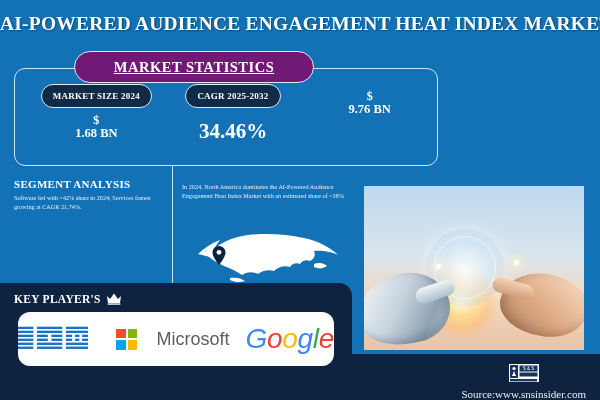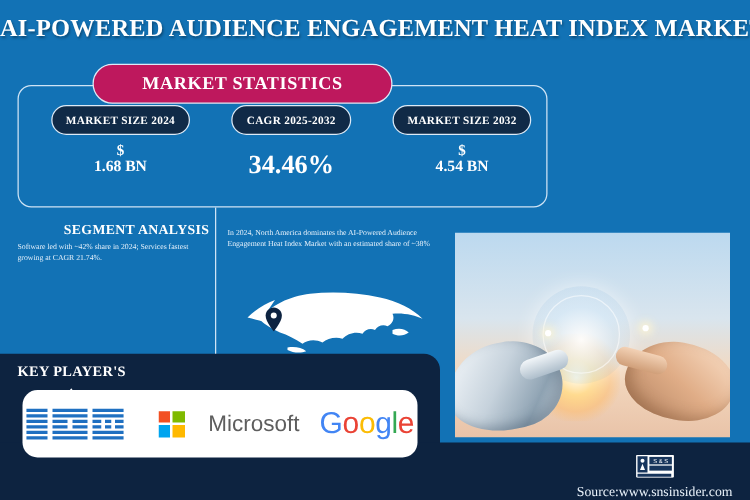--- a/index.html
+++ b/index.html
@@ -25,25 +25,26 @@
   }
 
   
   .stats-frame {
     position:absolute; left:14px; top:68px; width:424px; height:98px;
     border:1.3px solid #cfe4f5; border-radius:11px;
   }
   .stats-badge {
     position:absolute; left:74px; top:51px;
     width:240px; height:32px;
-    background:#be185d; border:1.4px solid #dceaf7;
+    background:#701a75; border:1.4px solid #dceaf7;
     border-radius:16px;
     display:flex; align-items:center; justify-content:center;
     color:#fff; font-size:14.5px; font-weight:bold; letter-spacing:.5px;
     z-index:3;
+    text-decoration:underline;
   }
   .stats-row {
     position:absolute; left:14px; top:84px; width:424px; height:82px;
     display:flex; z-index:2;padding-left:14px;
   }
   .stat-col { flex:1; display:flex; flex-direction:column; align-items:center; }
   .pill {
     background:#102a47; border:1.2px solid #dceaf7; border-radius:14px;
     height:24px; padding:0 11px;
     display:flex; align-items:center; justify-content:center;
@@ -66,21 +67,20 @@
   
   .seg {
     position:absolute; left:14px; top:178px; width:150px;
   }
   .reg {
     position:absolute; left:182px; top:178px; width:168px;
   }
   .sec-head {
     color:#ffffff; font-size:11px; font-weight:bold; letter-spacing:.3px;
     white-space:nowrap;
-    margin-left:37px;
   }
   .sec-sub {
     color:#ffffff; font-size:10px; font-weight:bold; margin-top:4px;
   }
   .sec-body {
     color:#e4f0fb; font-size:6.2px; line-height:1.45; margin-top:4px;
   }
   .reg .sec-body { margin-top:5px; }
 
   
@@ -149,36 +149,35 @@
   }
   .navy-full {
     position:absolute; left:0; top:354px; width:600px; height:46px;
     background:#0d2340;
   }
   .kp-head {
     position:absolute; left:14px; top:292px;
     color:#ffffff; font-size:11.5px; font-weight:bold; letter-spacing:.3px;
     display:flex; align-items:center; gap:5px;
     z-index:5;
-    flex-direction:column;
   }
   .crown { display:inline-block; width:16px; height:13px; }
 
   .logos {
     position:absolute; left:18px; top:312px; width:316px; height:54px;
     background:#ffffff; border-radius:12px;
     display:flex; align-items:center; justify-content:center; gap:16px;
     z-index:5;
   }
   .logo-ibm { width:78px; height:30px; }
   .ms-wrap { display:flex; align-items:flex-end; gap:19px;margin-left:12px; }
   .ms-grid { width:21px; height:21px; display:grid; grid-template-columns:1fr 1fr; grid-template-rows:1fr 1fr; gap:2px; }
   .ms-grid i { display:block; }
   .ms-text { font-family:"Liberation Sans", sans-serif; font-size:18px; color:#5e5e5e; }
-  .g-text { font-family:"Liberation Sans", sans-serif; font-size:24px; font-weight:500; letter-spacing:-.3px; }
+  .g-text { font-family:"Liberation Sans", sans-serif; font-size:28px; font-weight:500; letter-spacing:-.3px;font-style:italic; }
 
   
   .source {
     position:absolute; right:14px; top:364px;
     display:flex; align-items:center; gap:6px; z-index:6;flex-direction:column;
   }
   .sns-logo {
     width:30px; height:18px; background:#ffffff; border-radius:1px;
     display:flex; align-items:center; justify-content:center;
   }
@@ -200,24 +199,23 @@
       <div class="stat-val">
         <span class="cur">$</span>
         <span>1.68 BN</span>
       </div>
     </div>
     <div class="stat-col">
       <div class="pill">CAGR 2025-2032</div>
       <div class="stat-val big">34.46%</div>
     </div>
     <div class="stat-col">
-      <div class="pill">MARKET SIZE 2032</div>
       <div class="stat-val">
         <span class="cur">$</span>
-        <span>4.54 BN</span>
+        <span>9.76 BN</span>
       </div>
     </div>
   </div>
 
   <div class="connector"></div>
 
   <div class="seg">
     <div class="sec-head">SEGMENT ANALYSIS</div>
     <div class="sec-body">Software led with ~42% share in 2024; Services fastest growing at CAGR 21.74%.</div>
   </div>

